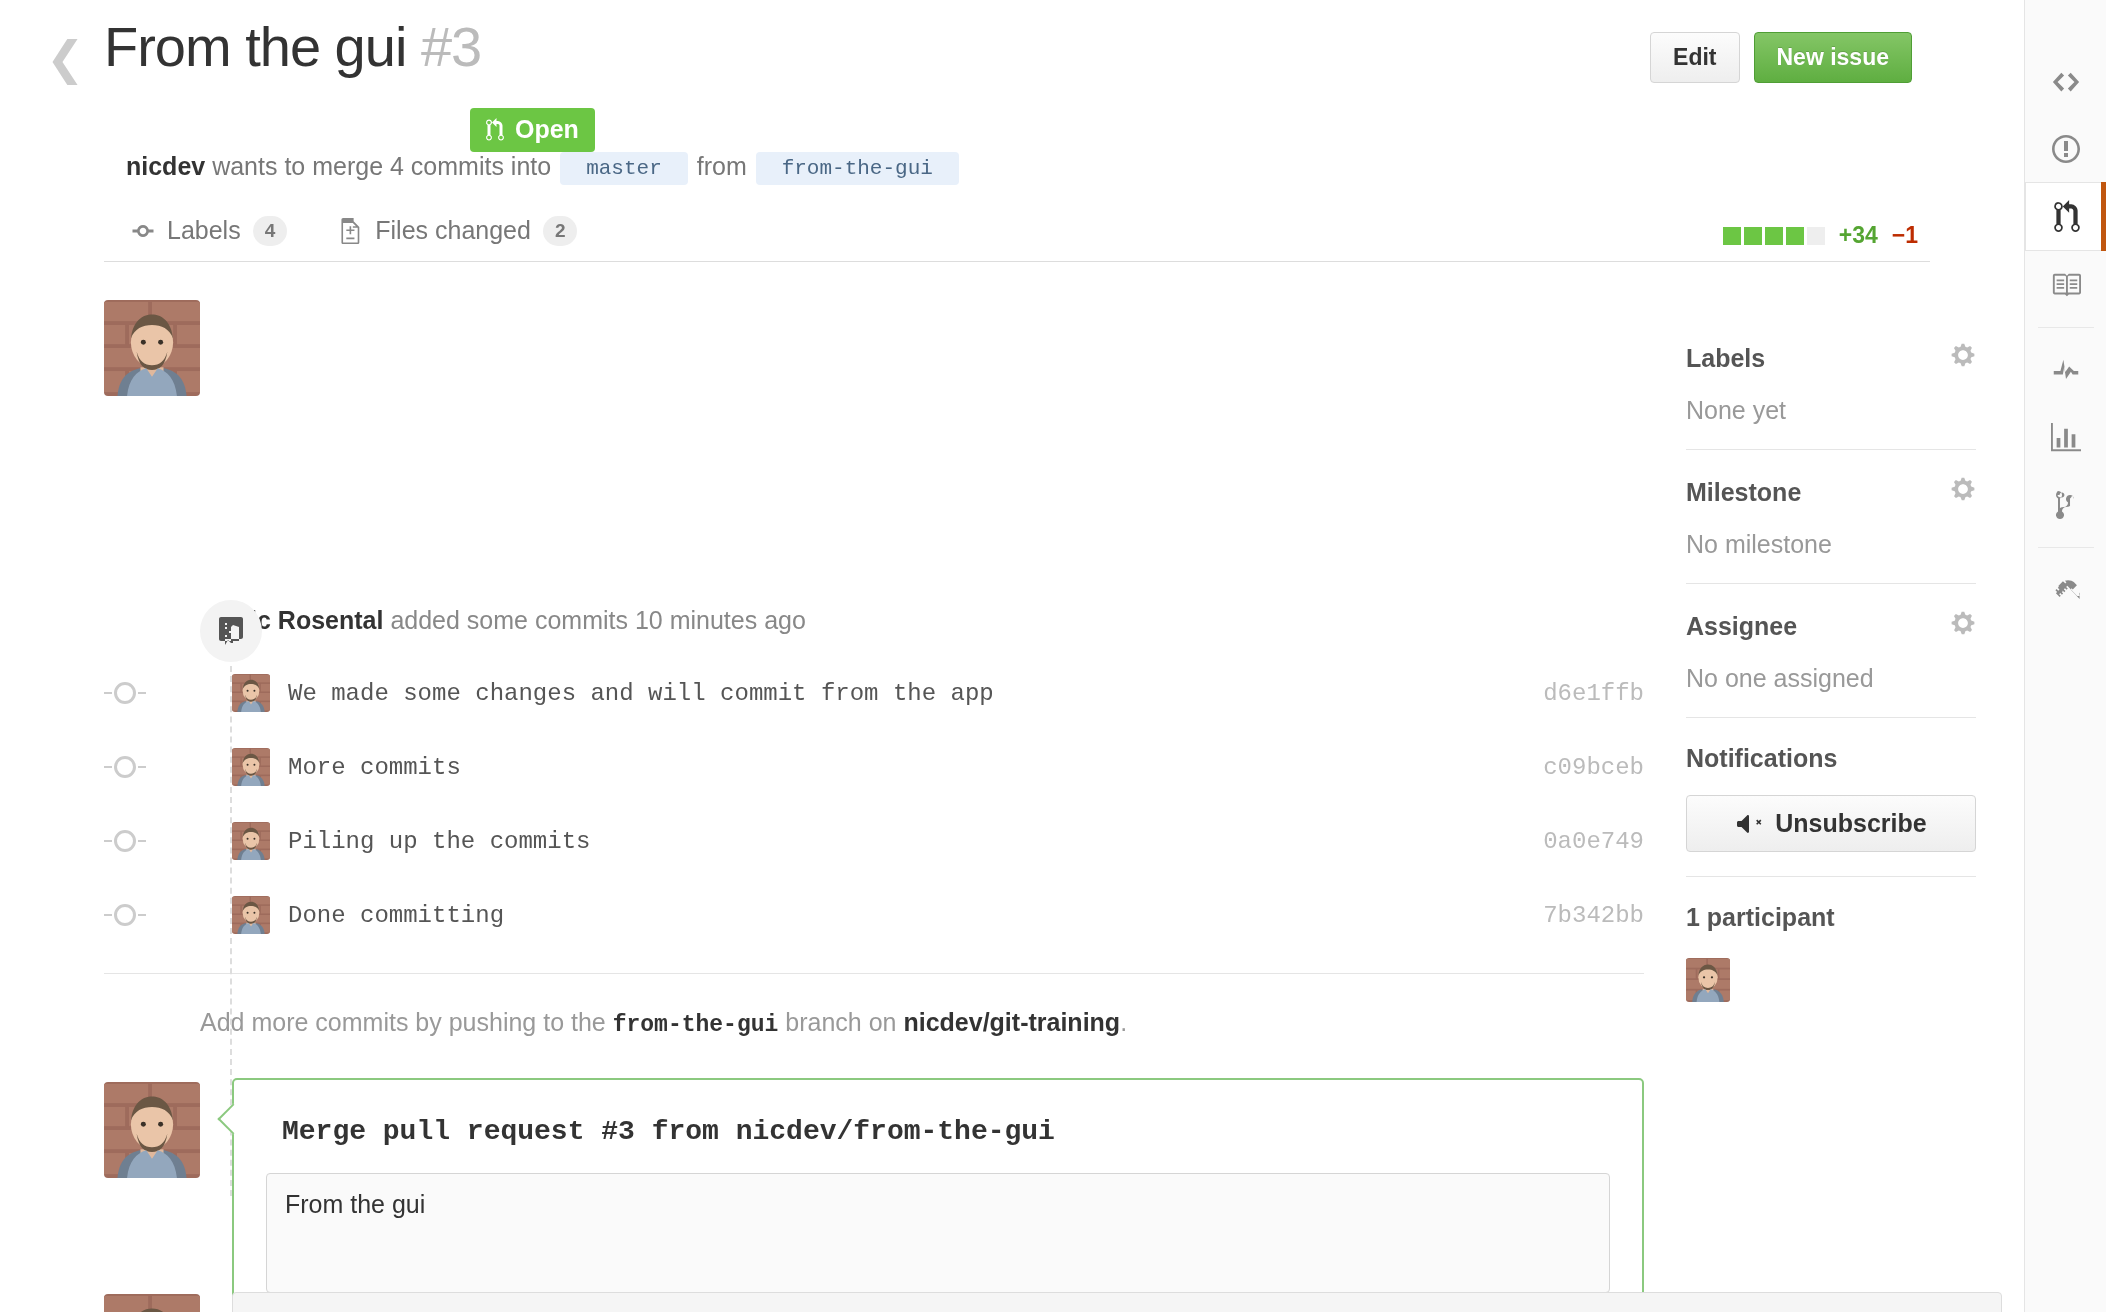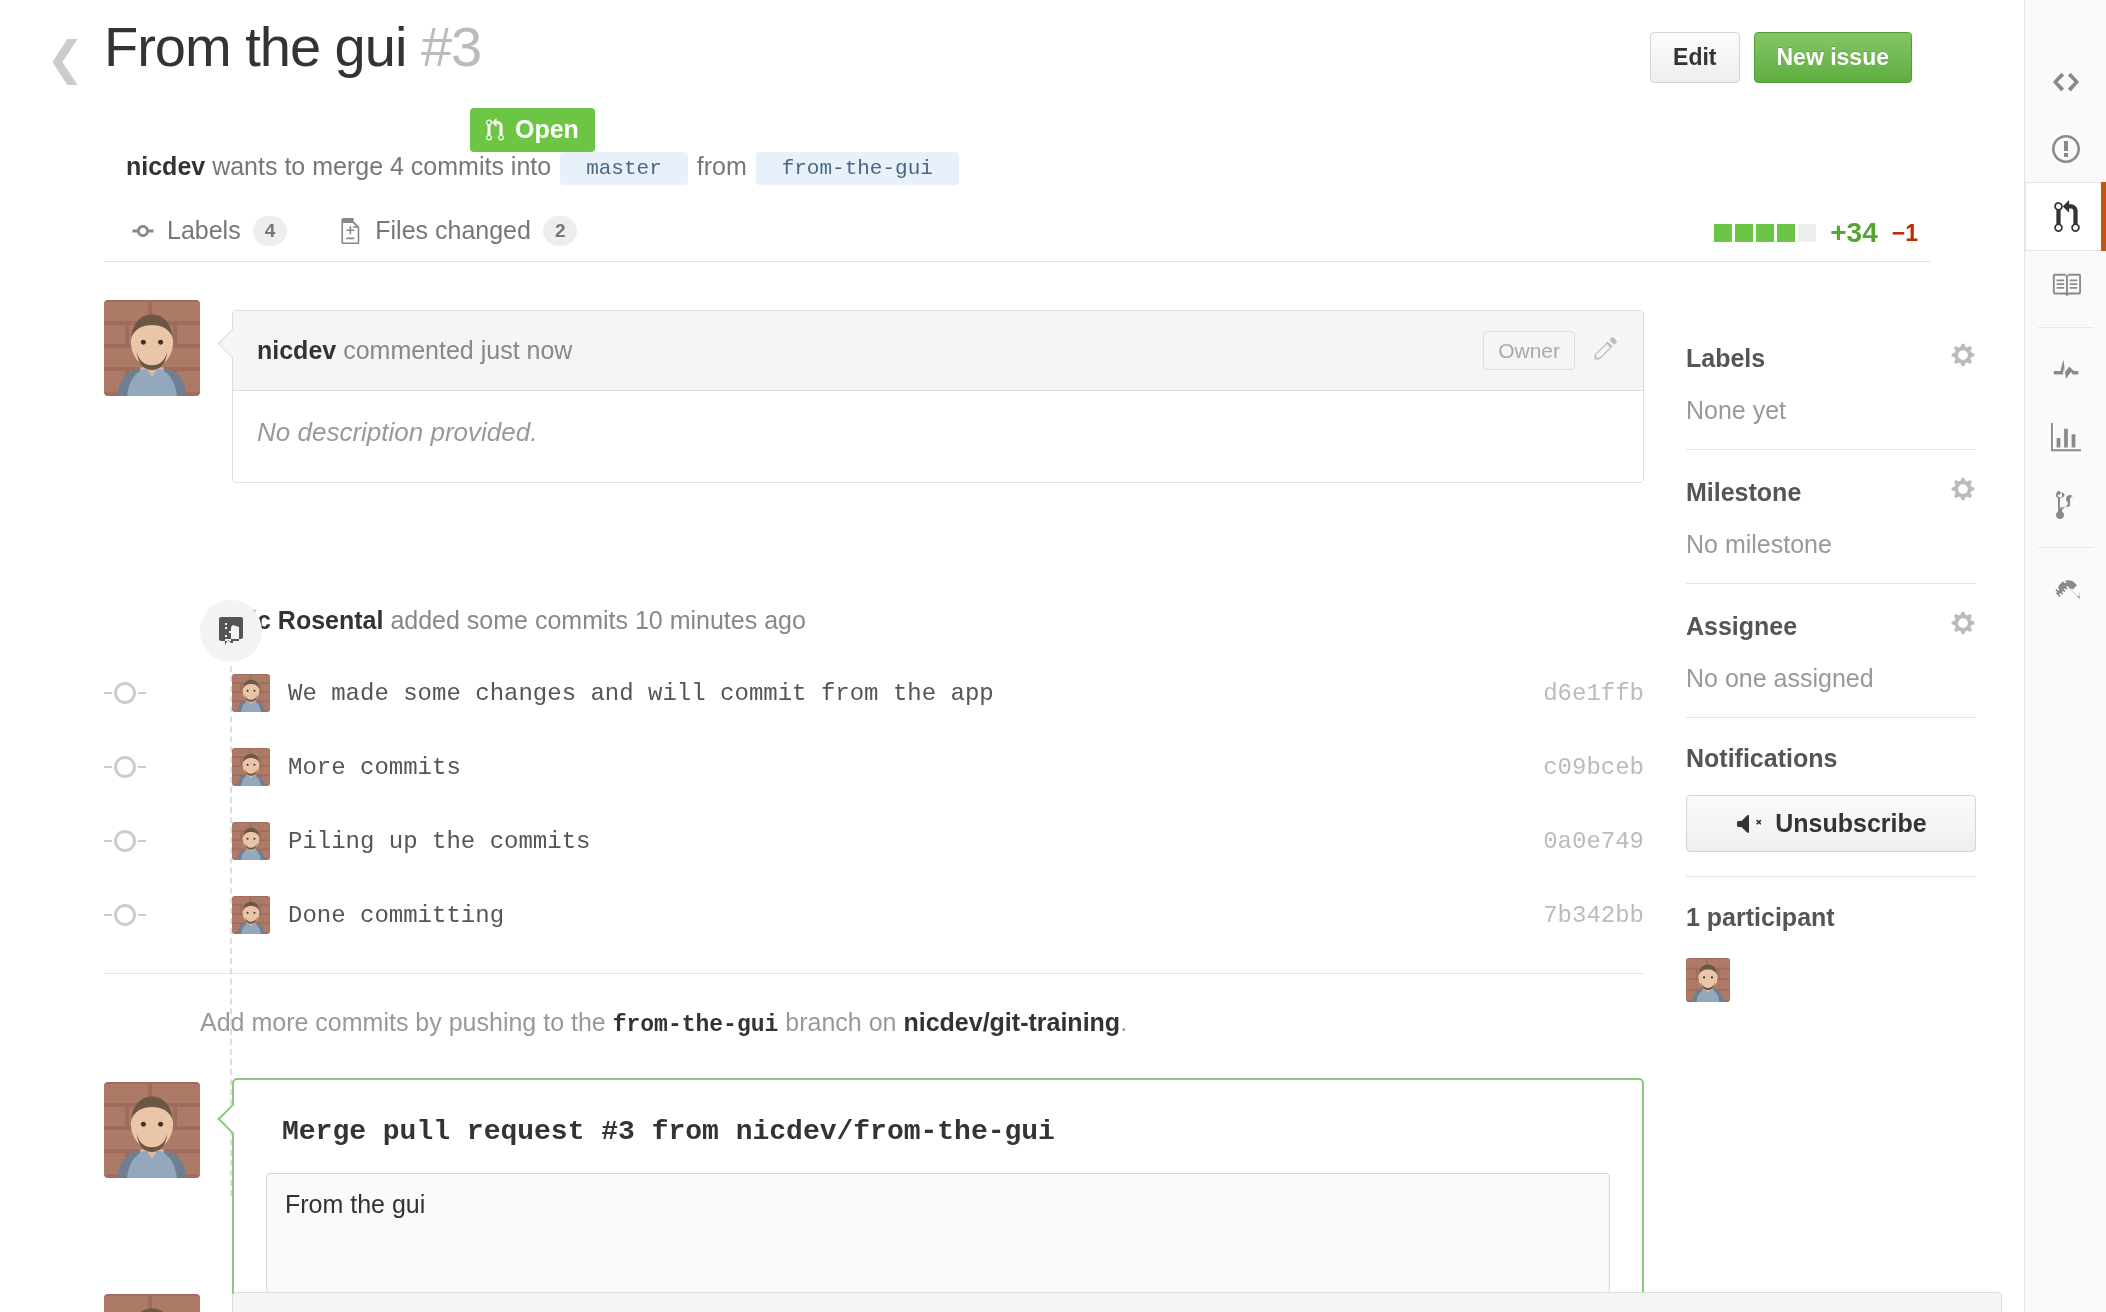--- a/index.html
+++ b/index.html
@@ -93,21 +93,21 @@
   }
   .tab.active:after{content:"";position:absolute;left:0;right:0;bottom:-1px;height:2px;background:#fff;}
   .counter{
     background:#eee;color:#777;font-size:19px;font-weight:bold;border-radius:22px;
     padding:4px 12px;line-height:1.15;
   }
   .tab.active .counter{background:#eee;color:#555;}
   .diffstat{position:absolute;right:86px;bottom:13px;display:flex;align-items:center;gap:14px;}
   .dsq{display:flex;gap:3px;}
   .dsq i{width:18px;height:18px;display:block;}
-  .ds-add{color:#55a532;font-size:28px;font-weight:bold;text-align:center;}
+  .ds-add{color:#55a532;font-size:23px;font-weight:bold;text-align:center;}
   .ds-del{color:#bd2c00;font-size:23px;font-weight:bold;}
 
   
   .main{position:absolute;left:104px;top:300px;width:1540px;}
 
   .avatar{
     width:96px;height:96px;border-radius:4px;overflow:hidden;
     position:absolute;left:0;top:0;
   }
   .avatar-img{width:100%;height:100%;display:block;}
@@ -318,35 +318,20 @@
   </div>
 
   <div class="main">
 
     <div style="position:relative;height:270px;">
       <div class="avatar">
           <svg class="avatar-img" viewBox="0 0 100 100">
             <use href="#av"></use>
           </svg>
         </div>
-      <div class="comment">
-        <div class="comment-hdr">
-          <span><b>nicdev</b>
-          <span>commented just now</span></span>
-          <span class="hdr-right">
-            <span class="owner-tag">Owner</span>
-            <span>
-              <svg width="26" height="26" viewBox="0 0 14 16" fill="#bbb">
-                  <path d="M0 12v3h3l8-8-3-3-8 8zm3 2H1v-2l6.5-6.5 2 2L3 14zm10.3-9.3L12 6 9 3l1.3-1.3a.996.996 0 0 1 1.41 0l1.59 1.59c.39.39.39 1.02 0 1.41z"></path>
-                </svg>
-            </span>
-          </span>
-        </div>
-        <div class="comment-body">No description provided.</div>
-      </div>
     </div>
 
     <div class="commits">
       <div class="merge-badge">
         <svg width="30" height="32" viewBox="0 0 12 16" fill="#555">
           <path d="M4 3H3V2h1v1zM3 5h1V4H3v1zm4 0L6 6v2H5v1h1v3H4v1h2v1h1v-1h3V6L7 5zm-4 6h1v-1H3v1zM3 7h1V6H3v1zm0 6h1v-1H3v1zm9-11v9c0 .55-.45 1-1 1H6v2l-1.5-1.5L3 15v-2H1c-.55 0-1-.45-1-1V2c0-.55.45-1 1-1h10c.55 0 1 .45 1 1z"></path>
         </svg>
       </div>
       <div class="commits-head">
         <span><b>Nic Rosental</b>

